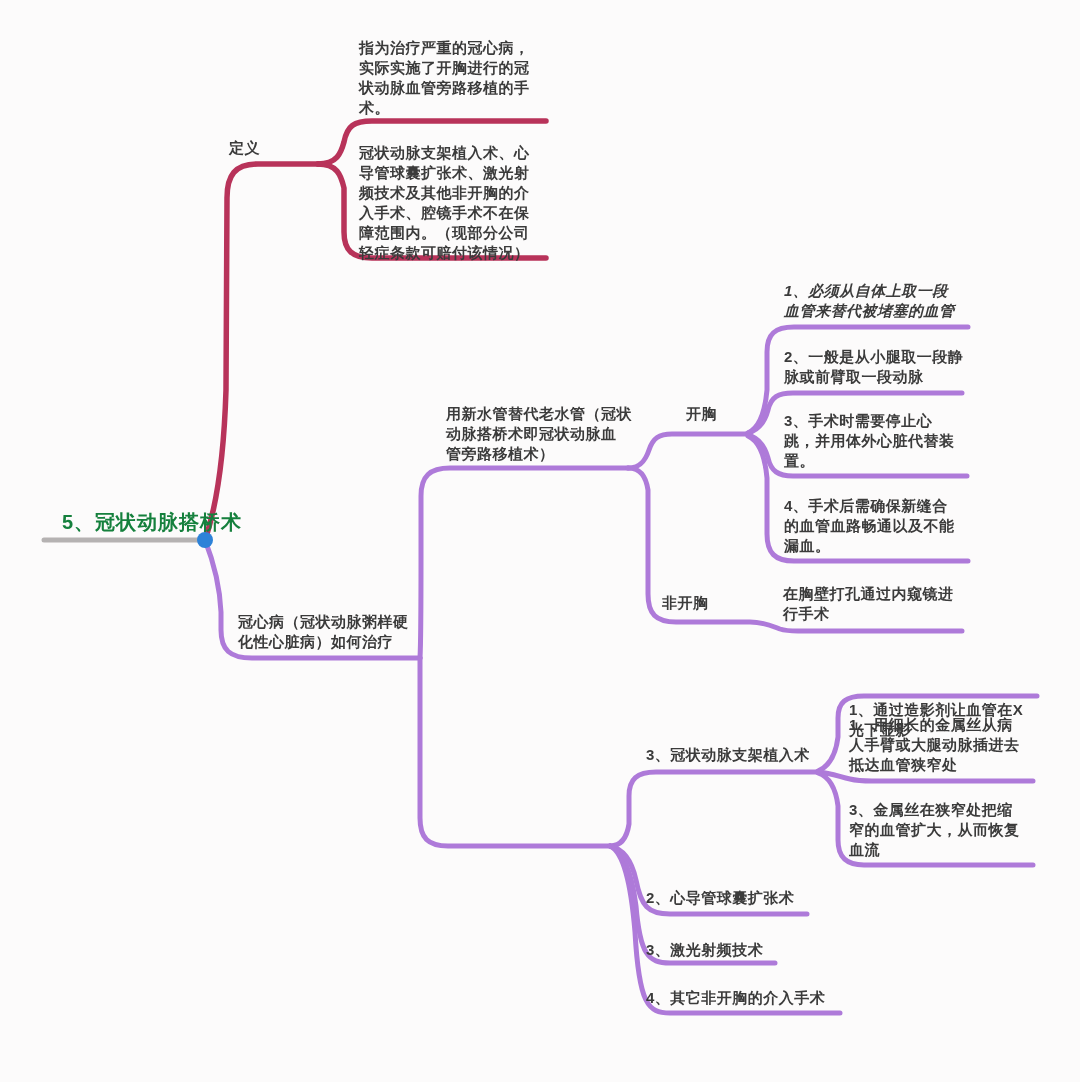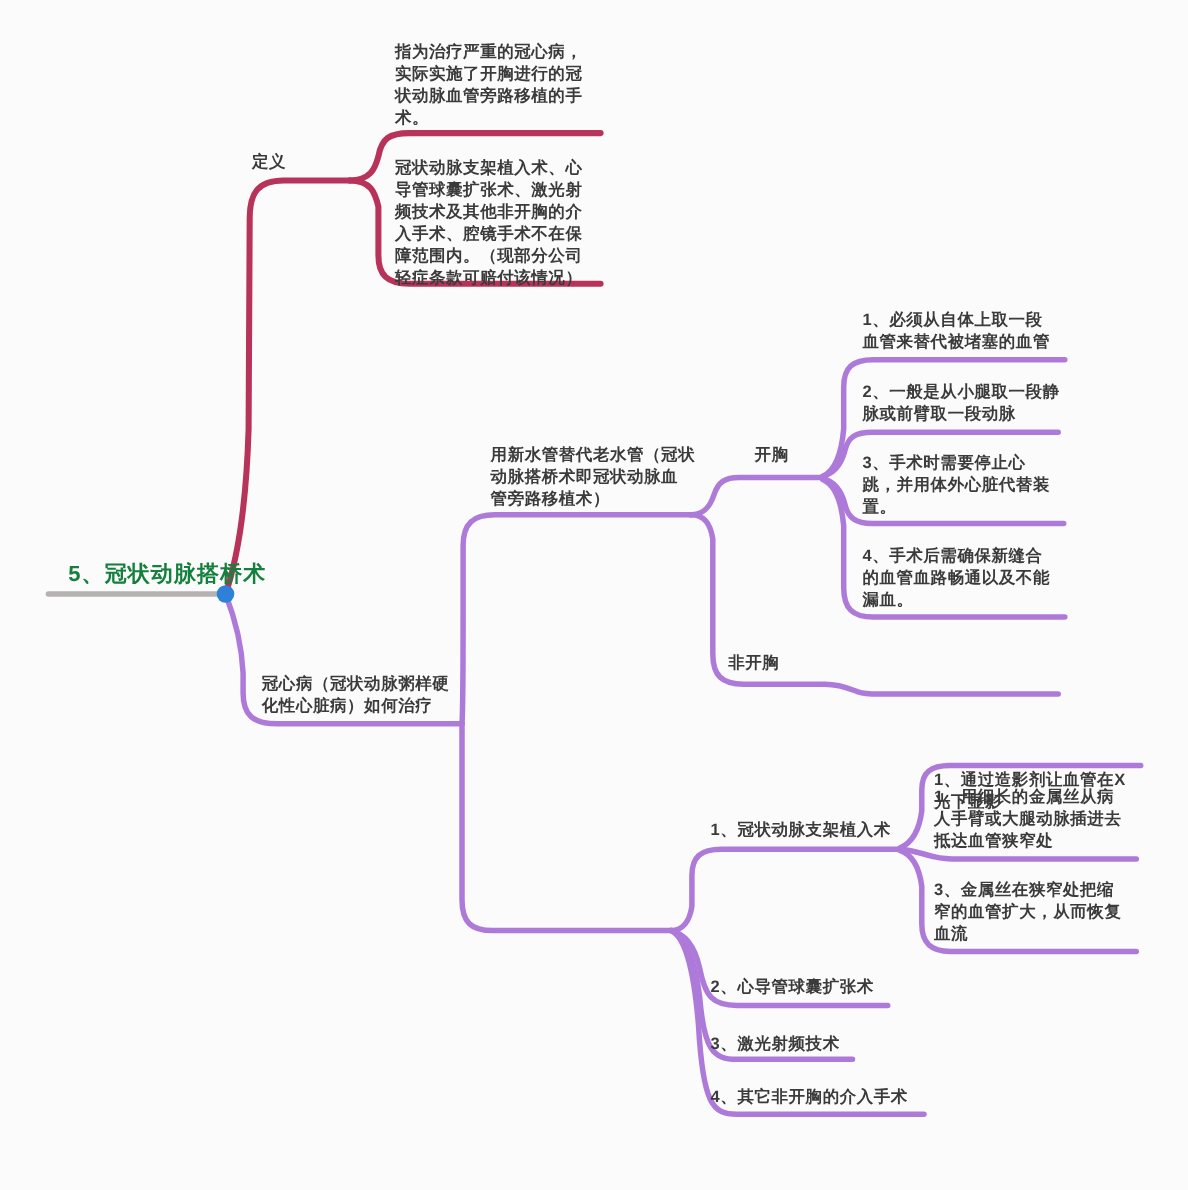--- a/index.html
+++ b/index.html
@@ -98,33 +98,35 @@
 障范围内。（现部分公司
 轻症条款可赔付该情况）</div>
 
   <div class="lbl" style="left:446px; top:404px;">用新水管替代老水管（冠状
 动脉搭桥术即冠状动脉血
 管旁路移植术）</div>
 
   <div class="lbl" style="left:238px; top:612px;">冠心病（冠状动脉粥样硬
 化性心脏病）如何治疗</div>
   <div class="lbl" style="left:662px; top:404px;margin-left:24px;">开胸</div>
-  <div class="lbl" style="left:784px; top:281px;">1、必须从自体上取一段
+  <div class="lbl" style="left:784px; top:281px;font-style:italic;">1、必须从自体上取一段
 血管来替代被堵塞的血管</div>
   <div class="lbl" style="left:784px; top:347px;">2、一般是从小腿取一段静
 脉或前臂取一段动脉</div>
   <div class="lbl" style="left:784px; top:411px;">3、手术时需要停止心
 跳，并用体外心脏代替装
 置。</div>
   <div class="lbl" style="left:784px; top:496px;">4、手术后需确保新缝合
 的血管血路畅通以及不能
 漏血。</div>
   <div class="lbl" style="left:662px; top:593px;">非开胸</div>
+  <div class="lbl" style="left:783px; top:584px;">在胸壁打孔通过内窥镜进
+行手术</div>
 
-  <div class="lbl" style="left:646px; top:745px;">1、冠状动脉支架植入术</div>
+  <div class="lbl" style="left:646px; top:745px;">3、冠状动脉支架植入术</div>
   <div class="lbl" style="left:849px; top:652px;margin-top:48px;">1、通过造影剂让血管在X
 光下显影</div>
   <div class="lbl" style="left:849px; top:715px;">1、用细长的金属丝从病
 人手臂或大腿动脉插进去
 抵达血管狭窄处</div>
   <div class="lbl" style="left:849px; top:800px;">3、金属丝在狭窄处把缩
 窄的血管扩大，从而恢复
 血流</div>
   <div class="lbl" style="left:646px; top:888px;text-align:right;">2、心导管球囊扩张术</div>
   <div class="lbl" style="left:646px; top:940px;">3、激光射频技术</div>

